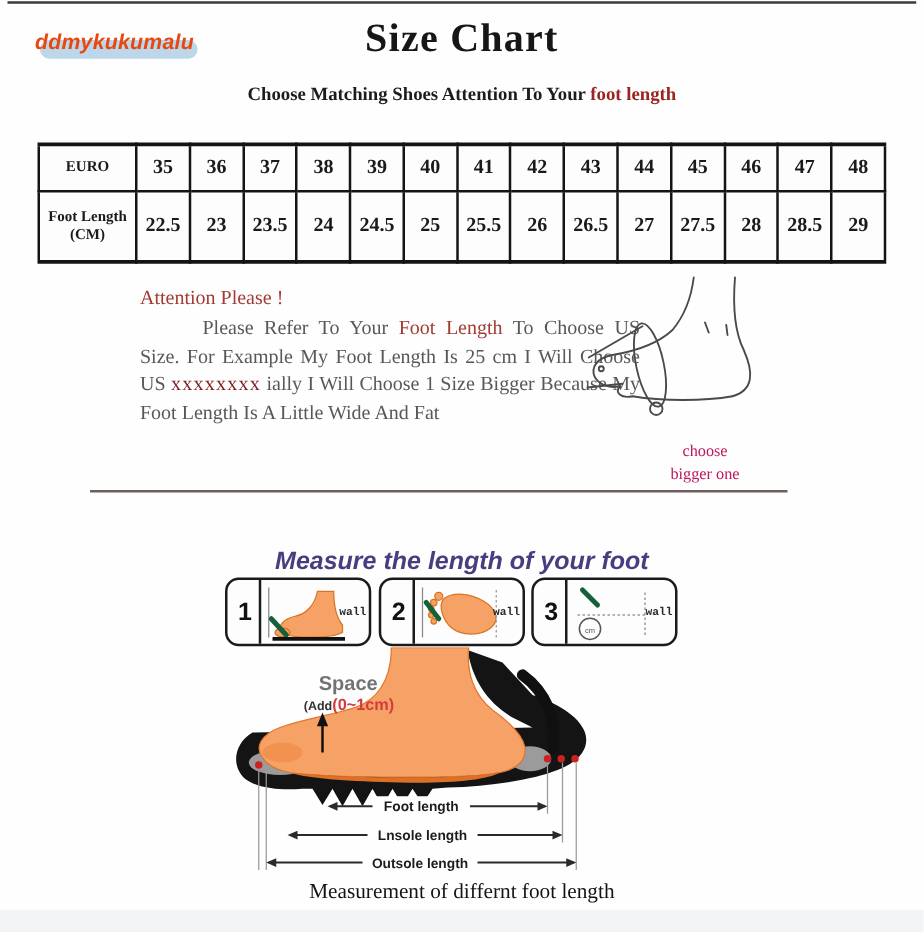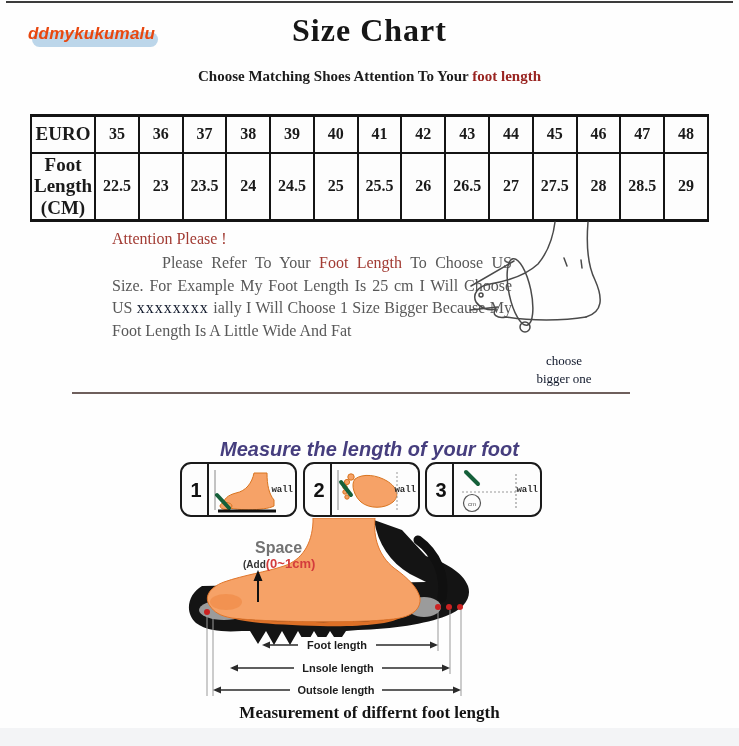--- a/index.html
+++ b/index.html
@@ -20,53 +20,53 @@
   .brand .word { position:relative; font-family:"Liberation Sans", sans-serif; font-style:italic; font-weight:bold; font-size:17px; color:#e8470f; letter-spacing:.2px; }
 
   .title { position:absolute; left:0; right:0; top:12px; text-align:center; font-size:32px; font-weight:bold; letter-spacing:1px; color:#161616; }
   .subtitle { position:absolute; left:0; right:0; top:68px; text-align:center; font-size:15px; font-weight:bold; color:#1c1c1c; }
   .subtitle .hl { color:#992421; }
 
   
   table.size { position:absolute; left:30px; top:114px; width:679px; border-collapse:collapse; table-layout:fixed; }
   table.size td { border:2px solid #141414; text-align:center; vertical-align:middle; font-weight:bold; font-size:16px; padding:0; background:#fdfdfd; }
   table.size { border-top:3px solid #141414; border-bottom:3px solid #141414; }
-  table.size .rowhead { width:64px; font-size:19px; line-height:1.15; }
+  table.size .rowhead { width:78px; font-size:12px; line-height:1.15; }
   table.size tr.r1 td { height:37px; }
   table.size tr.r2 td { height:57px; }
 
   
   .attention { position:absolute; left:112px; top:230px; width:400px; }
   .attention .head { font-size:16px; color:#a23b33; margin-bottom:4px; }
   .attention p { font-size:16px; line-height:1.42; color:#585858; text-align:justify; text-indent:50px; }
   .attention .red1 { color:#a23b33; }
-  .attention .red2 { color:#0f172a; letter-spacing:1px; }
+  .attention .red2 { color:#7f1d1d; letter-spacing:1px; }
 
   .foot-sketch { position:absolute; left:468px; top:220px; }
-  .choose-note { position:absolute; left:506px; top:352px; width:116px; text-align:center; font-size:13px; line-height:1.35; color:#0f172a; }
+  .choose-note { position:absolute; left:506px; top:352px; width:116px; text-align:center; font-size:13px; line-height:1.35; color:#be185d; }
 
   .divider { position:absolute; left:72px; top:392px; width:558px; height:2px; background:#6e5f5c; }
 
   .measure-heading { position:absolute; left:0; right:0; top:410px; text-align:center; font-family:"Liberation Sans", sans-serif; font-style:italic; font-weight:bold; font-size:20px; color:#463e7e;margin-top:28px; }
 
   
   .panel { position:absolute; top:462px; height:55px; width:117px; border:2px solid #1a1a1a; border-radius:11px; background:#fdfdfd; }
   .panel.p1 { left:180px; } .panel.p2 { left:303px; } .panel.p3 { left:425px; }
   .panel .num { position:absolute; left:4px; top:15px; width:20px; text-align:center; font-family:"Liberation Sans", sans-serif; font-weight:bold; font-size:20px; color:#111; }
   .panel .bar { position:absolute; left:25px; top:0; bottom:0; width:2px; background:#1a1a1a; }
   .panel svg.art { position:absolute; left:27px; top:2px; }
   .panel .wall { position:absolute; right:2px; top:21px; font-family:Liberation Mono, monospace; font-weight:bold; font-size:9px; color:#2a2a2a; }
 
   .big-art { position:absolute; left:180px; top:518px; }
   .space-label { position:absolute; left:243px; top:540px; font-family:"Liberation Sans", sans-serif; font-weight:bold; line-height:1.05; }
   .space-label .l1 { font-size:16px; color:#737373;margin-left:12px; }
   .space-label .l2 { font-size:10px; color:#333; }
   .space-label .l2 .red { font-size:13px; color:#d43c3c; }
 
-  .caption { position:absolute; left:0; right:0; top:703px; text-align:center; font-size:17px; font-weight:bold; color:#141414; }
+  .caption { position:absolute; left:0; right:0; top:703px; text-align:center; font-size:17px; font-weight:normal; color:#141414; }
   .bottom-strip { position:absolute; left:0; right:0; top:728px; height:18px; background:#f3f4f6; }
 </style>
 </head>
 <body>
 
 <div class="page">
   <div class="top-rule"></div>
 
   <div class="brand">
     <div class="halo"></div>

